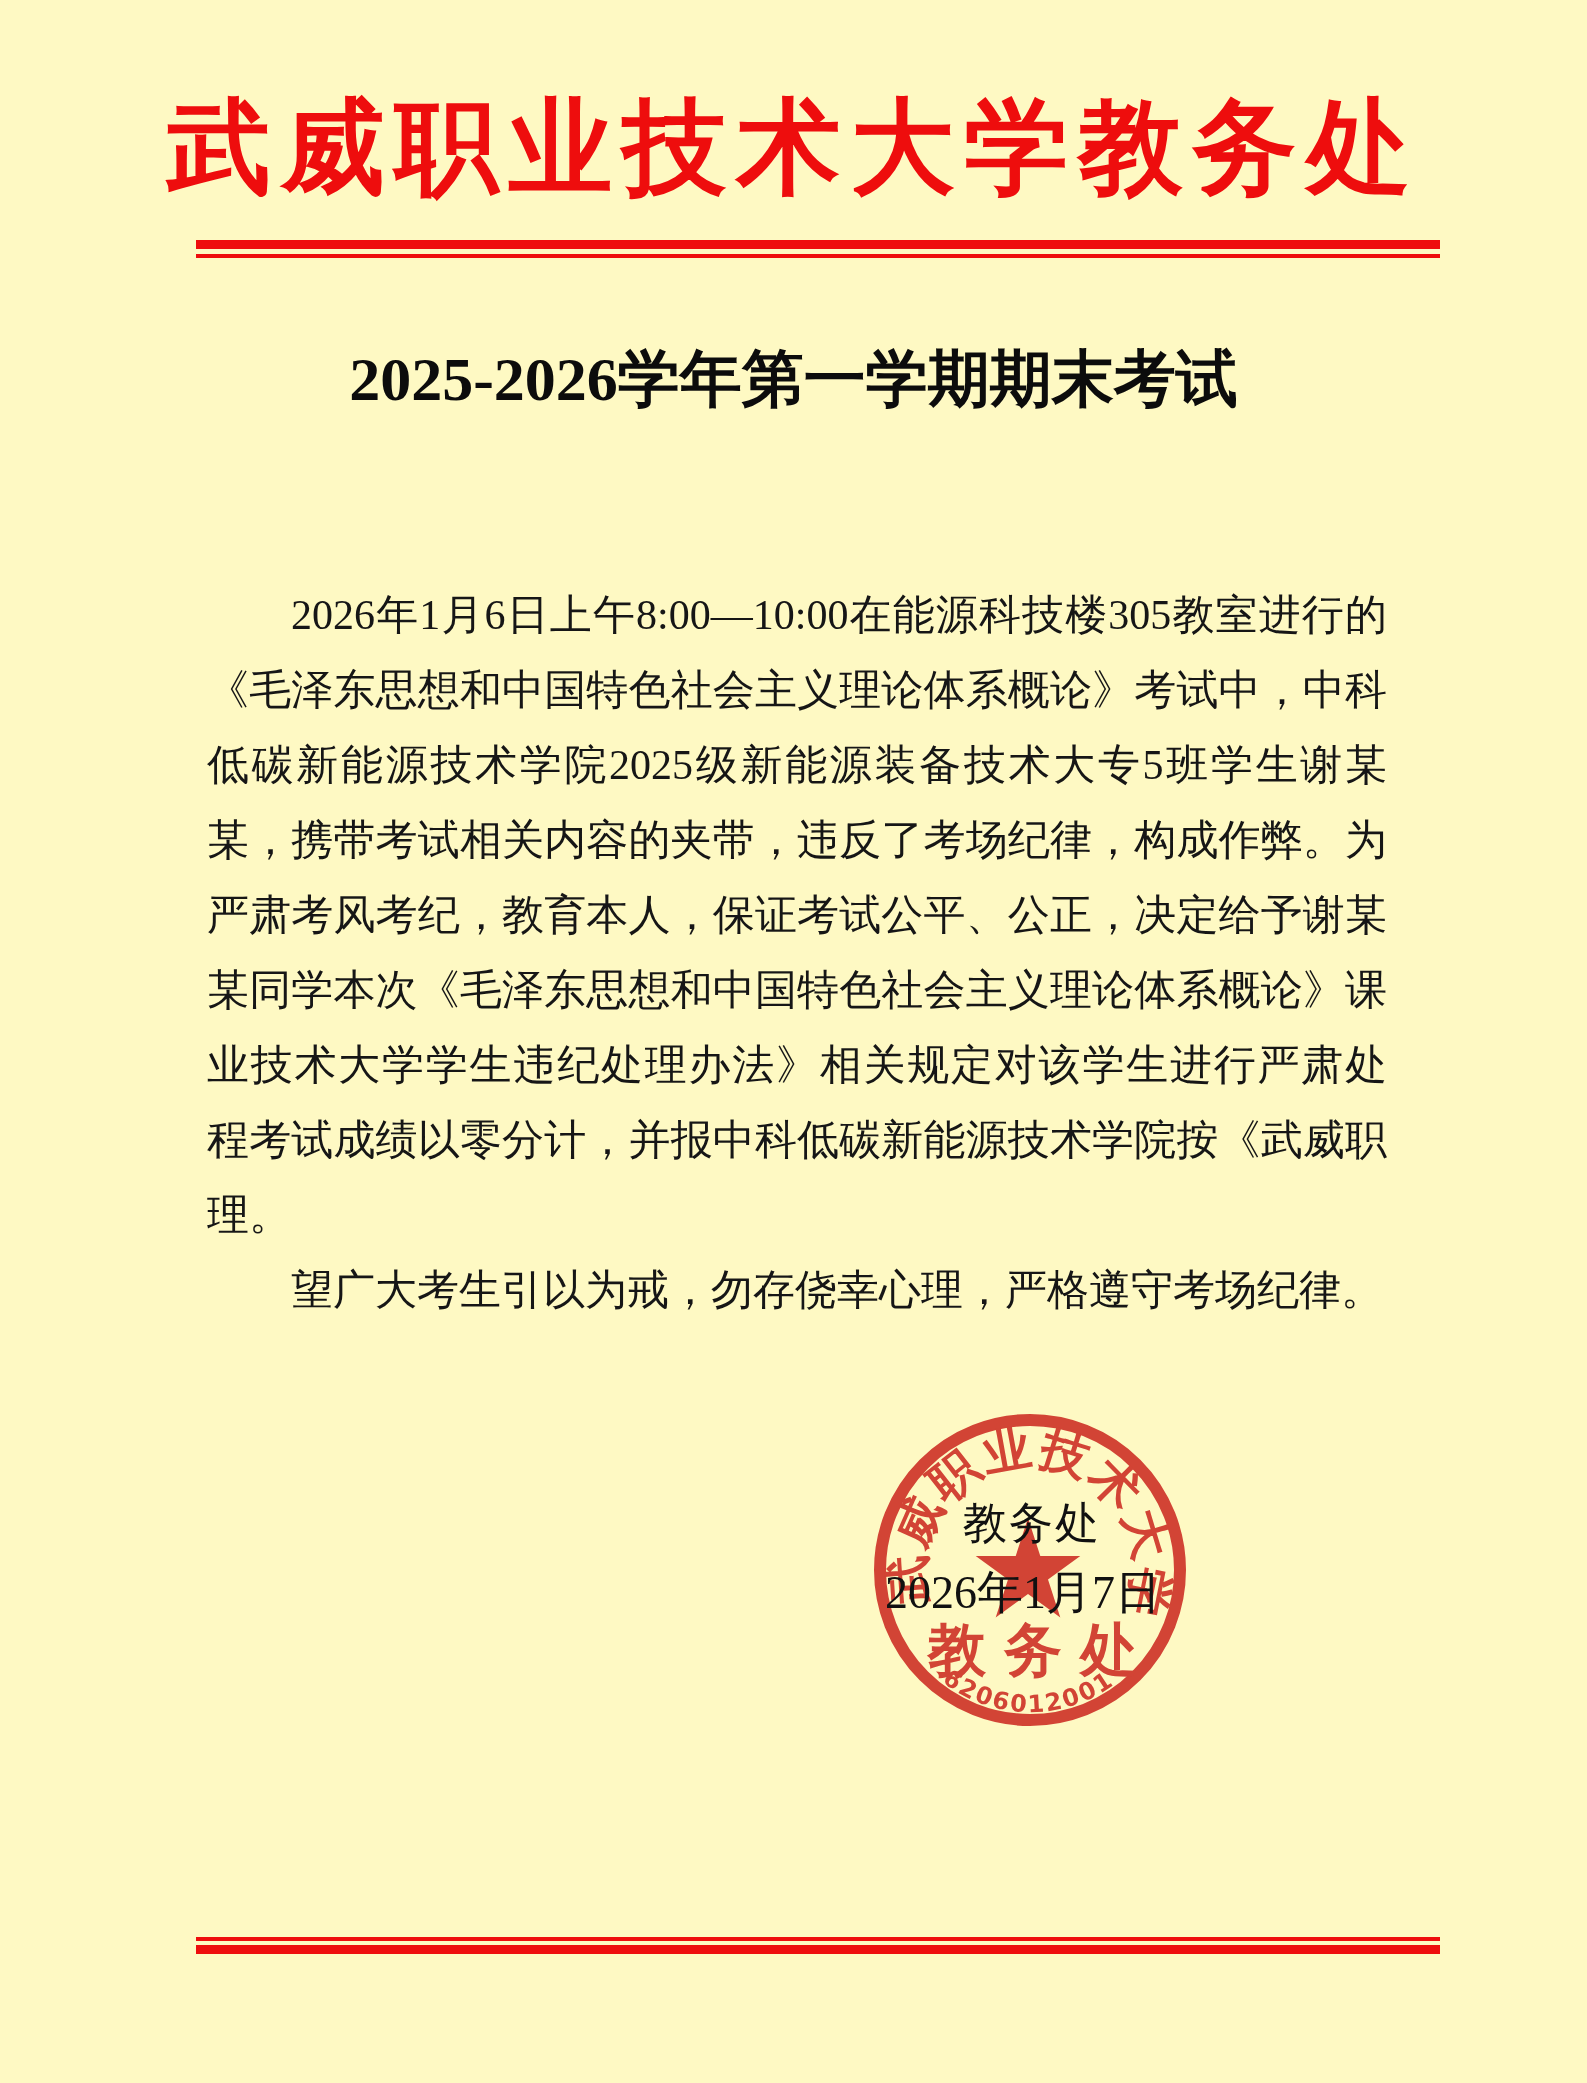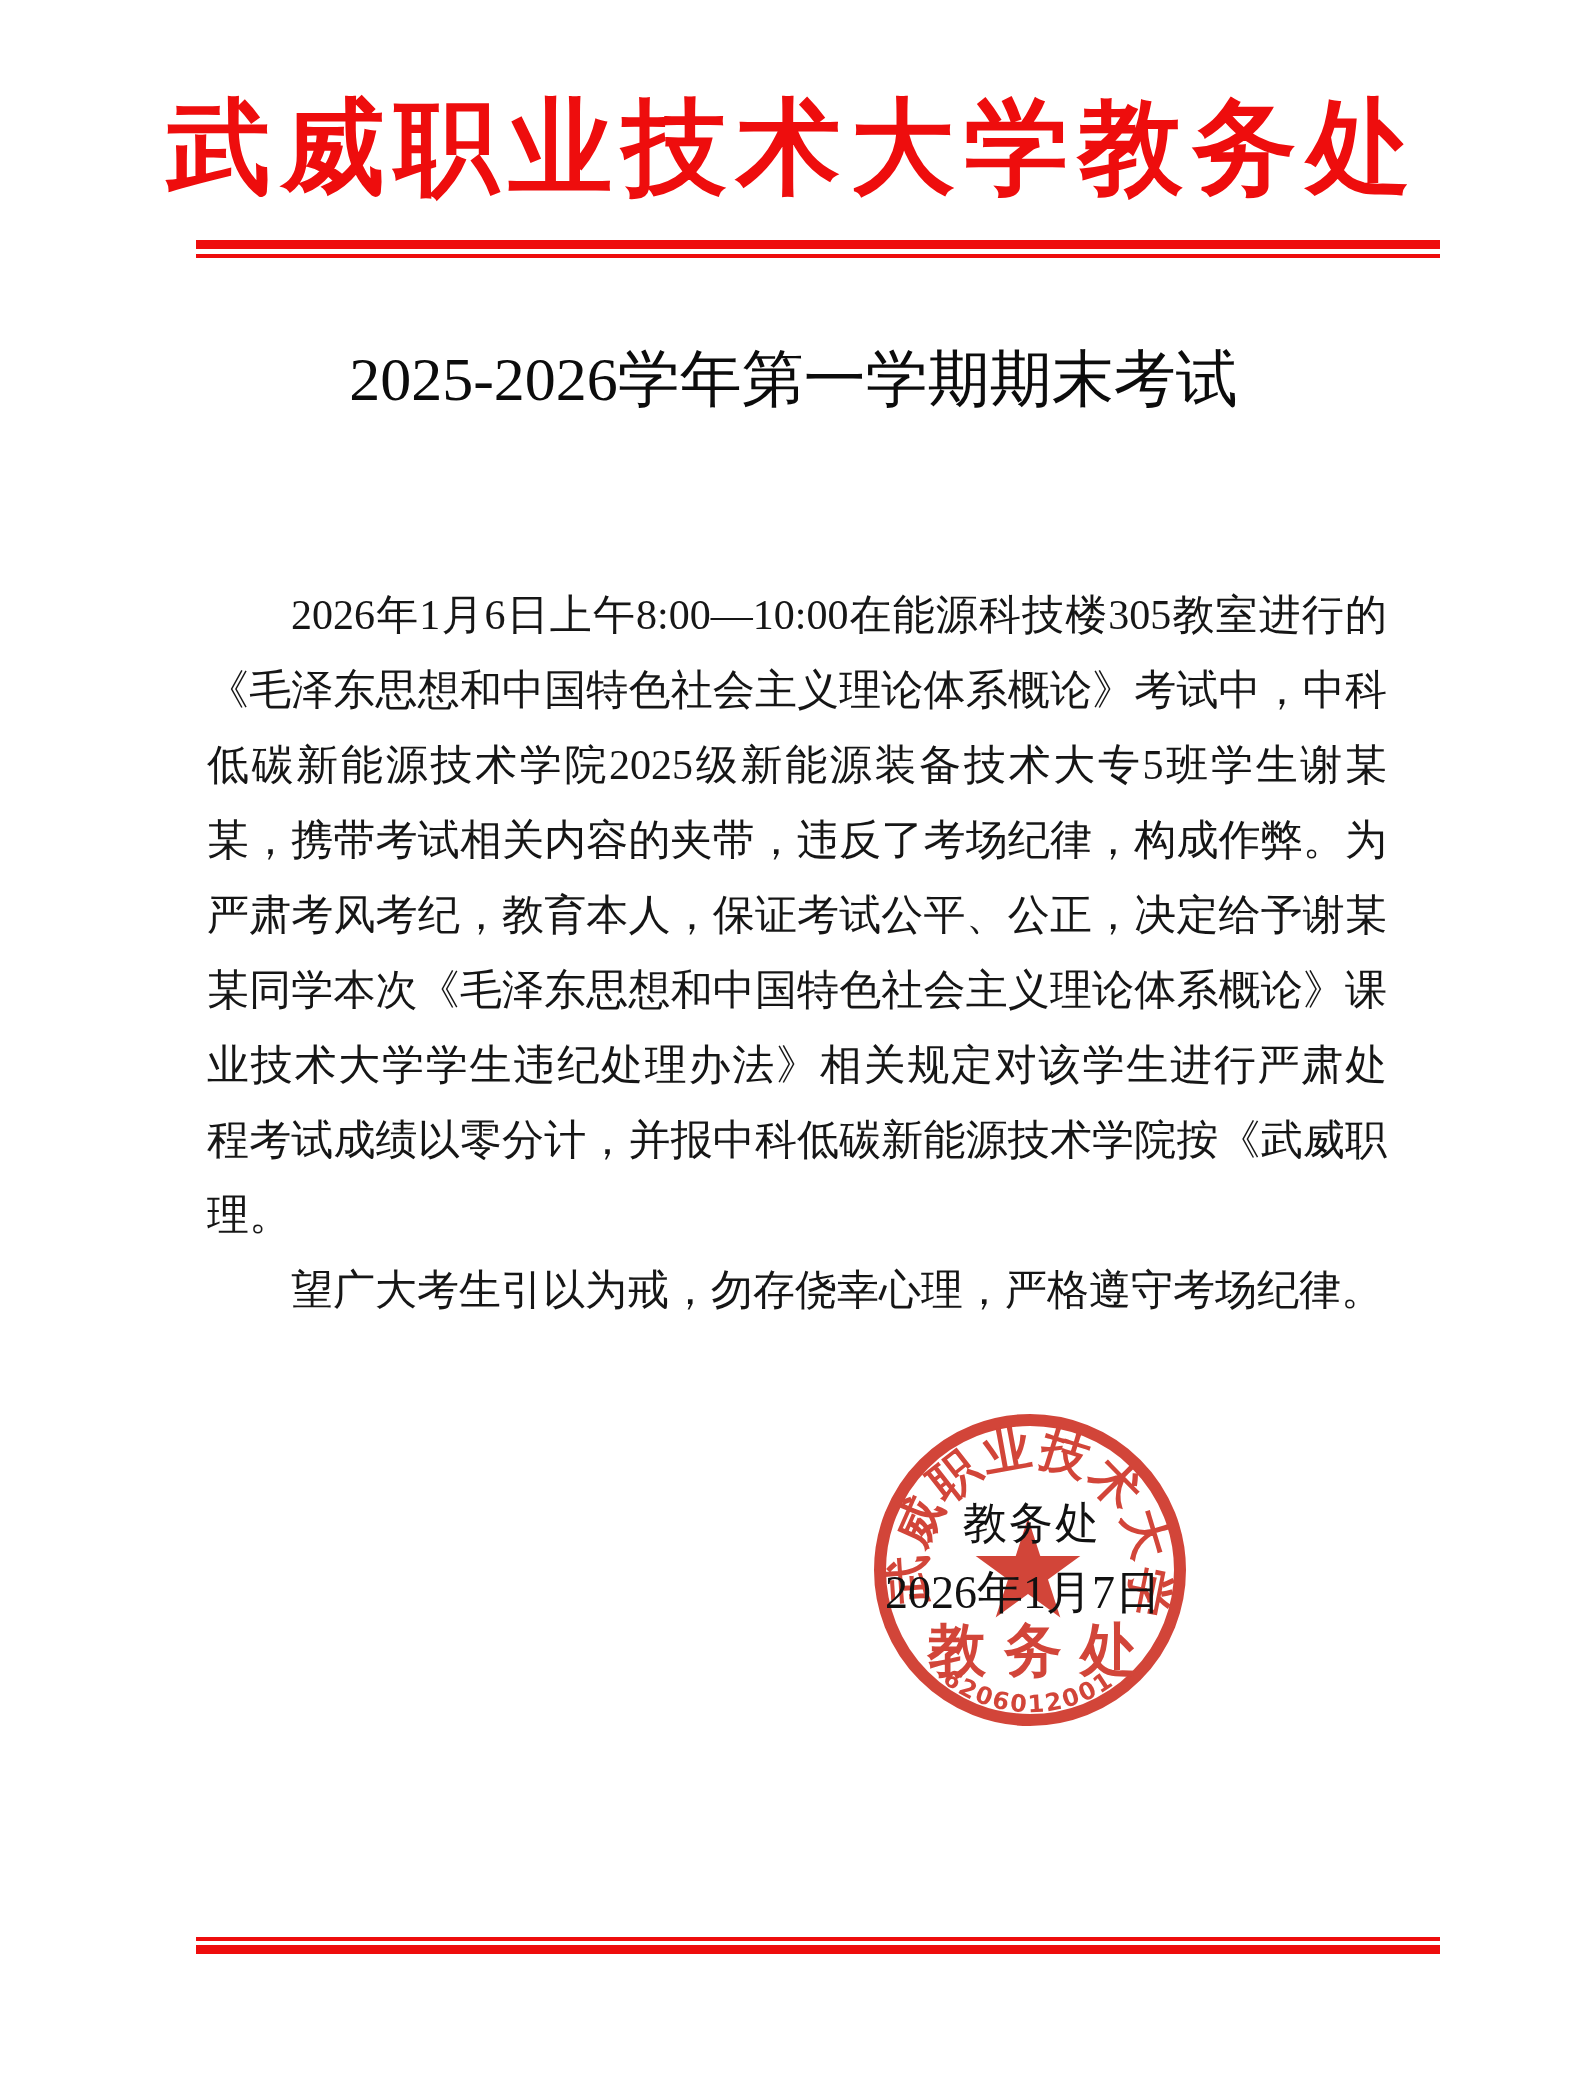--- a/index.html
+++ b/index.html
@@ -4,21 +4,21 @@
 <style>
   :root{
     --accent-red:#ee0d0d;
     --stamp-red:#cf372b;
   }
   html,body{margin:0;padding:0;background:#888;}
   .page{
     position:relative;
     width:1587px;height:2083px;
     margin:0 auto;
-    background:#ffffff;
+    background:#fef9c3;
     overflow:hidden;
     font-family:"Liberation Serif","DejaVu Serif",serif;
     color:#151515;
   }
   
   .letterhead{
     position:absolute;top:86px;left:0;right:0;
     text-align:center;
     font-size:104px;font-weight:bold;
     letter-spacing:10px;
@@ -28,21 +28,21 @@
   }
   .rule{position:absolute;left:196px;width:1244px;background:var(--accent-red);}
   .rule-top-thick{top:240px;height:9px;}
   .rule-top-thin{top:254px;height:4px;}
   .rule-bottom-thin{top:1937px;height:4px;}
   .rule-bottom-thick{top:1945px;height:9px;}
   
   .doc-title{
     position:absolute;top:330px;left:0;right:0;
     text-align:center;
-    font-size:62px;font-weight:normal;
+    font-size:62px;font-weight:bold;
     line-height:98px;
     color:#0c0c0c;
     white-space:nowrap;
   }
   
   .body-text{
     position:absolute;top:578px;left:207px;width:1180px;
     font-size:42px;
     color:#161616;
   }

